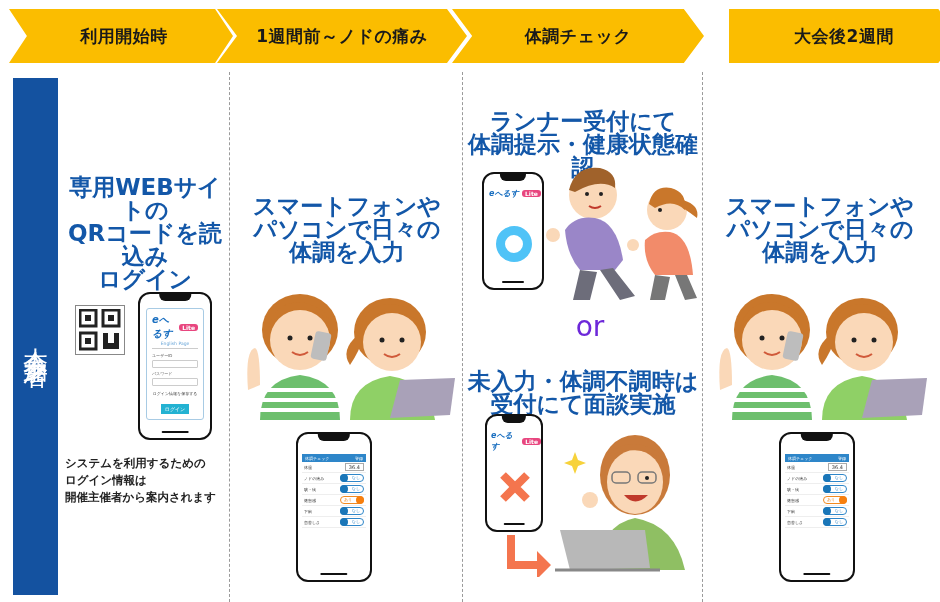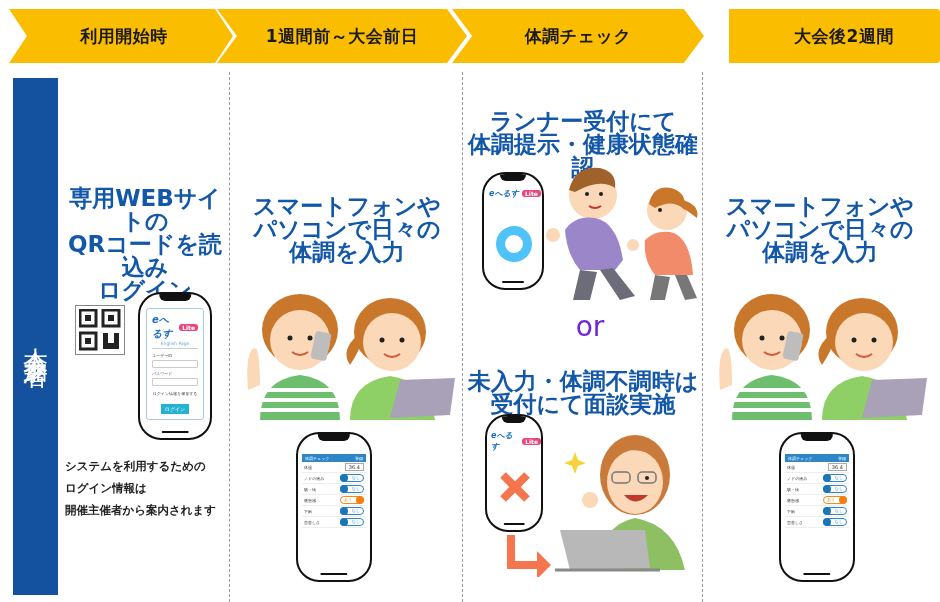--- a/index.html
+++ b/index.html
@@ -18,25 +18,25 @@
   
   .sidebar { position: absolute; left: 13px; top: 78px; width: 45px; height: 517px; background: #1452a0;
              display: flex; align-items: center; justify-content: center; }
   .sidebar-text { color: #fff; font-size: 25px; writing-mode: vertical-rl; text-orientation: upright; letter-spacing: 4px; line-height: 1; }
 
   
   .divider { position: absolute; top: 72px; height: 530px; border-left: 1px dashed #9a9a9a; }
 
   .title { position: absolute; text-align: center; color: #1357a8; font-weight: bold; font-size: 23px; line-height: 23px; white-space: pre-line; }
 
-  .note { position: absolute; left: 65px; top: 455px; font-size: 11.5px; font-weight: bold; color: #222; line-height: 22px; white-space: pre-line; }
+  .note { position: absolute; left: 65px; top: 455px; font-size: 11.5px; font-weight: bold; color: #222; line-height: 17px; white-space: pre-line; }
   .or { position: absolute; left: 560px; top: 310px; width: 60px; text-align: center; font-size: 28px; color: #6d28d9; }
 
   
-  .phone { position: absolute; background: #fff; border: 2.5px solid #111; border-radius: 23px; overflow: hidden; }
+  .phone { position: absolute; background: #fff; border: 2.5px solid #111; border-radius: 12px; overflow: hidden; }
   .phone .notch { position: absolute; top: 0; left: 50%; transform: translateX(-50%); width: 45%; height: 7px; background: #111; border-radius: 0 0 6px 6px; }
   .phone .homebar { position: absolute; bottom: 5px; left: 50%; transform: translateX(-50%); width: 38%; height: 2.5px; background: #111; border-radius: 2px; }
   .brand { font-size: 10px; color: #1a6fc0; font-style: italic; font-weight: bold; display: flex; align-items: center; gap: 3px; }
   .brand .lite { background: #e8467f; color: #fff; font-size: 6px; border-radius: 3px; padding: 0 3px; font-style: normal; }
 
   .login-card { position: absolute; left: 6px; top: 14px; right: 6px; bottom: 18px; border: 1px solid #a8cbe4; border-radius: 3px; padding: 4px 5px; }
   .login-card .sub { font-size: 4.5px; color: #6aa6d8; text-align: center; border-bottom: 1px solid #ccc; padding-bottom: 2px; margin-bottom: 4px; }
   .login-card .lbl { font-size: 4px; color: #555; margin-top: 3px; }
   .login-card .inp { height: 8px; border: 1px solid #ccc; margin-top: 2px; border-radius: 1px; }
   .login-card .btn { margin: 8px auto 0; width: 60%; height: 10px; background: #23b2d2; color: #fff; font-size: 5px; text-align: center; line-height: 10px; }
@@ -57,38 +57,38 @@
   svg { display: block; }
   .abs { position: absolute; }
 </style>
 </head>
 <body>
 
 <div class="chev chev-1">
     <span>利用開始時</span>
   </div>
 <div class="chev chev-2">
-    <span>1週間前～大会前日</span>
+    <span>1週間前～ノドの痛み</span>
   </div>
 <div class="chev chev-3">
     <span>体調チェック</span>
   </div>
 <div class="chev chev-4">
     <span>大会後2週間</span>
   </div>
 
 <div class="sidebar">
   <span class="sidebar-text">大会参加者</span>
 </div>
 
 <div class="divider" style="left:229px"></div>
 <div class="divider" style="left:462px"></div>
 <div class="divider" style="left:702px"></div>
 
-<div class="title" style="left:60px;top:187px;width:170px;">専用WEBサイトの
+<div class="title" style="left:60px;top:176px;width:170px;">専用WEBサイトの
 QRコードを読込み
 ログイン</div>
 
 <div class="qr">
   <svg width="42" height="42" viewBox="0 0 42 42">
     <rect x="1" y="1" width="16" height="16" fill="none" stroke="#222" stroke-width="3"></rect>
       <rect x="6" y="6" width="6" height="6" fill="#222"></rect>
     <rect x="24" y="1" width="16" height="16" fill="none" stroke="#222" stroke-width="3"></rect>
       <rect x="29" y="6" width="6" height="6" fill="#222"></rect>
     <rect x="1" y="24" width="16" height="16" fill="none" stroke="#222" stroke-width="3"></rect>

